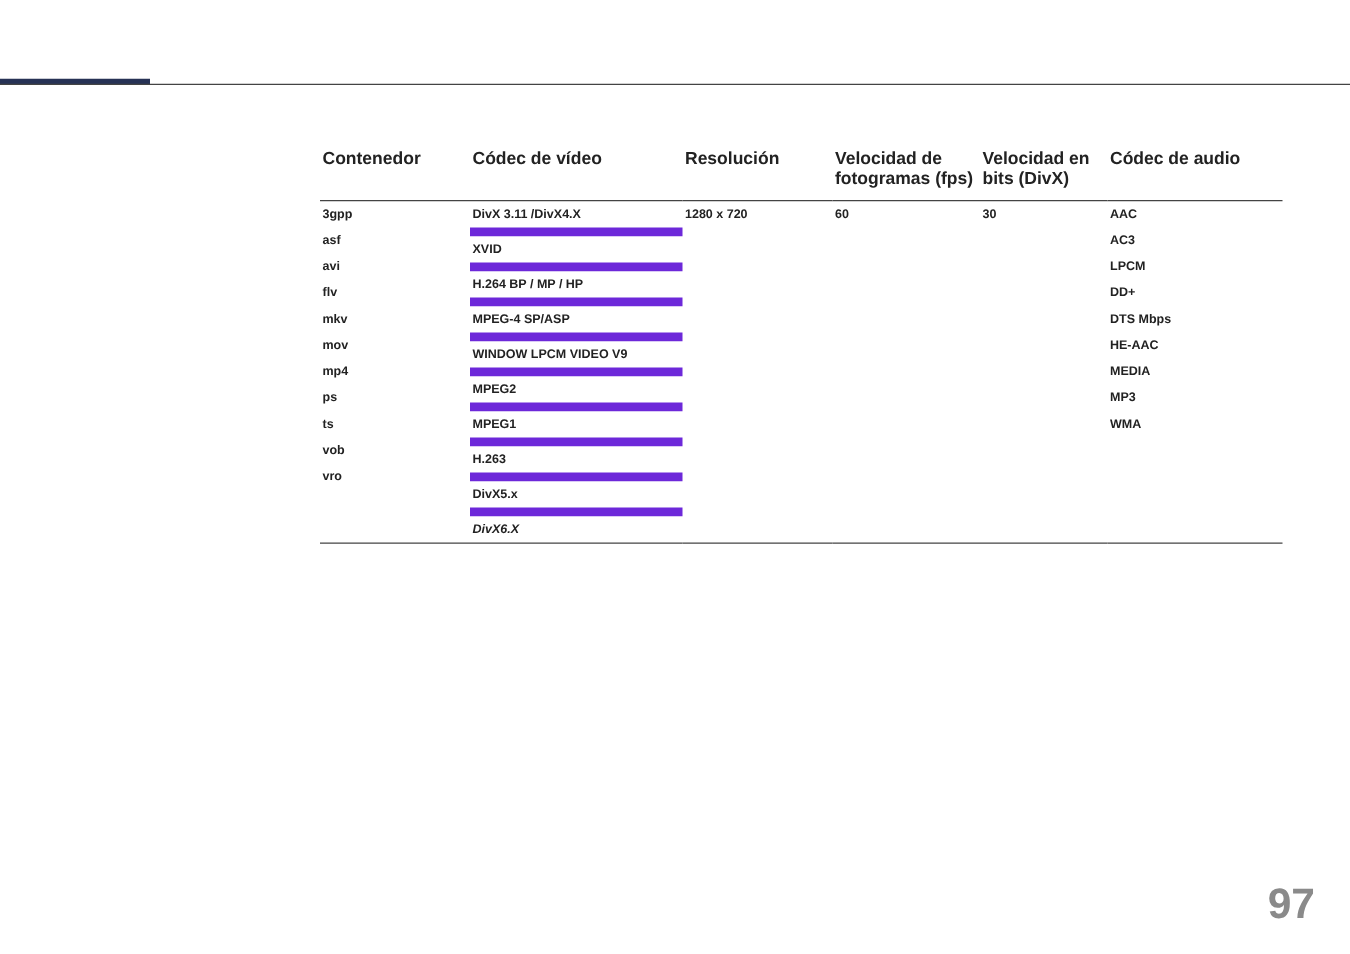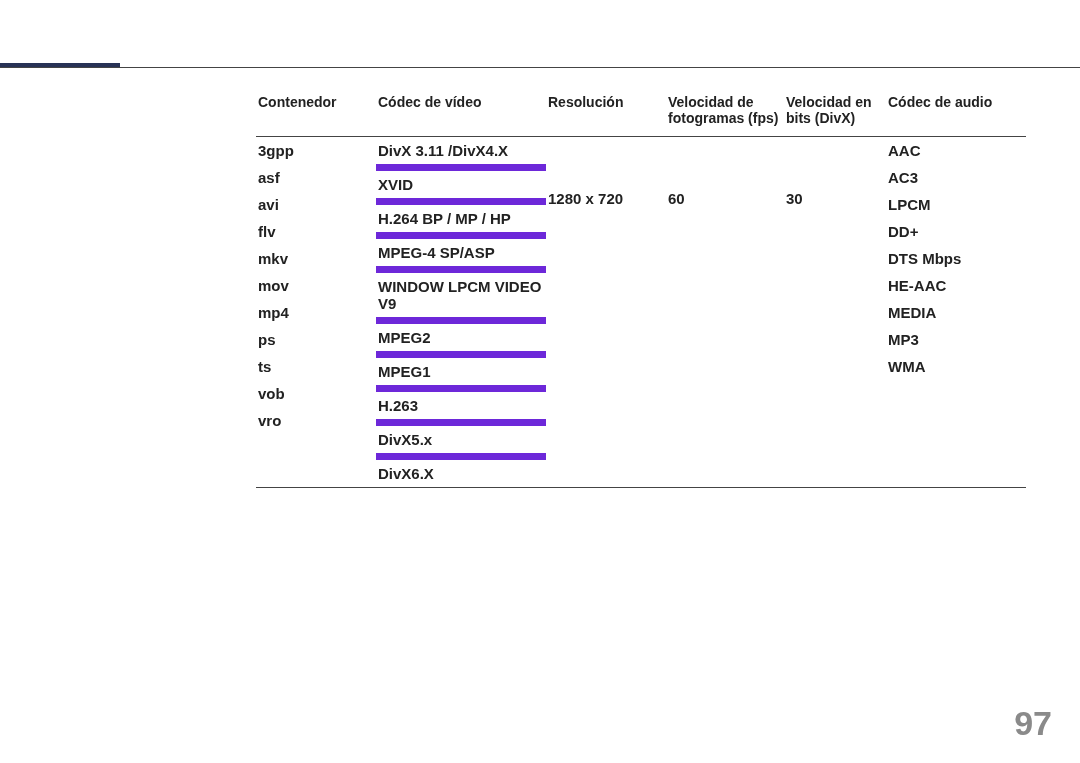--- a/index.html
+++ b/index.html
@@ -22,56 +22,56 @@
   .rule {
     position: absolute;
     top: 67px;
     left: 0;
     width: 1080px;
     height: 0;
     border-top: 1px solid #444;
   }
   .content {
     position: absolute;
-    top: 88px;
+    top: 112px;
     left: 256px;
     width: 770px;
   }
   table {
     border-collapse: collapse;
     width: 100%;
     table-layout: fixed;
   }
   th {
     text-align: left;
     font-weight: 700;
     font-size: 14px;
     color: #222;
     padding: 6px 2px 10px 2px;
     vertical-align: top;
     border-bottom: 1px solid #444;
   }
   td {
-    font-size: 15px;
+    font-size: 10px;
     font-weight: 700;
     color: #222;
     vertical-align: top;
     padding: 0;
     border-bottom: 1px solid #444;
   }
   .col-container { width: 120px; }
   .col-vcodec    { width: 170px; }
   .col-res       { width: 120px; }
   .col-fps       { width: 118px; }
   .col-mbps      { width: 102px; }
   .col-acodec    { width: 140px; }
   .stack-item { padding: 5px 2px; }
   .divided .stack-item { border-bottom: 7px solid #6d28d9; }
-  .divided .stack-item:last-child { border-bottom: none; }
-  .single-val { padding: 5px 2px; margin-top: 48px; }
+  .divided .stack-item:last-child { border-bottom: none; font-style: italic; }
+  .single-val { padding: 5px 2px; }
   .page-num {
     position: absolute;
     bottom: 20px;
     right: 28px;
     font-size: 34px;
     color: #8a8a8a;
     font-weight: 700;
     font-family: "Segoe UI Light", "Segoe UI", Arial, sans-serif;
   }
 </style>

